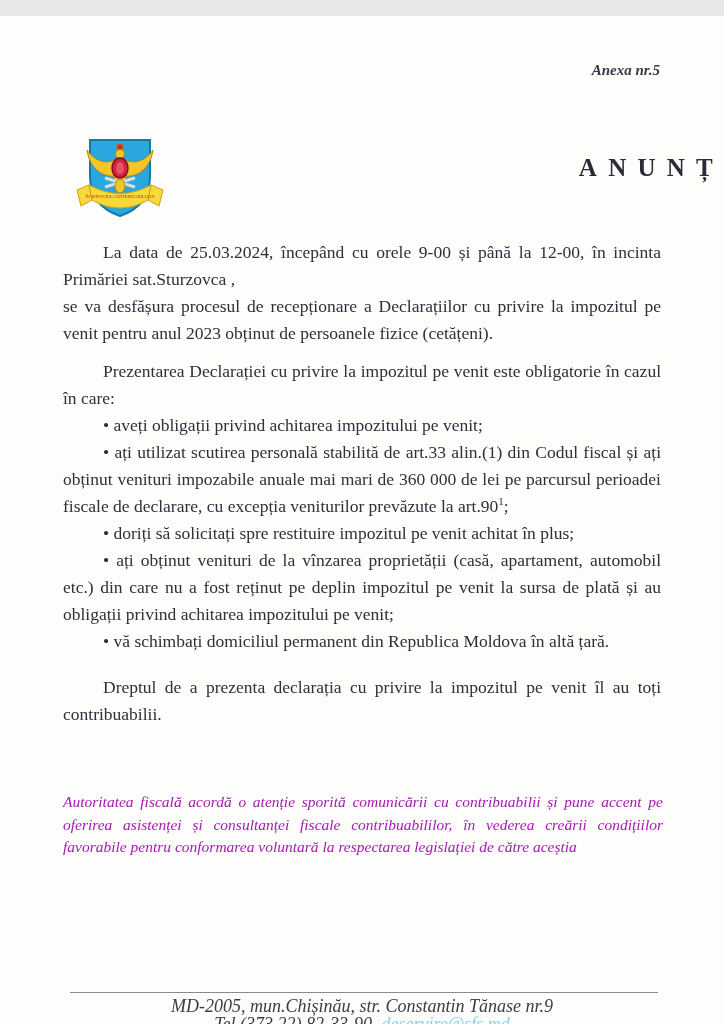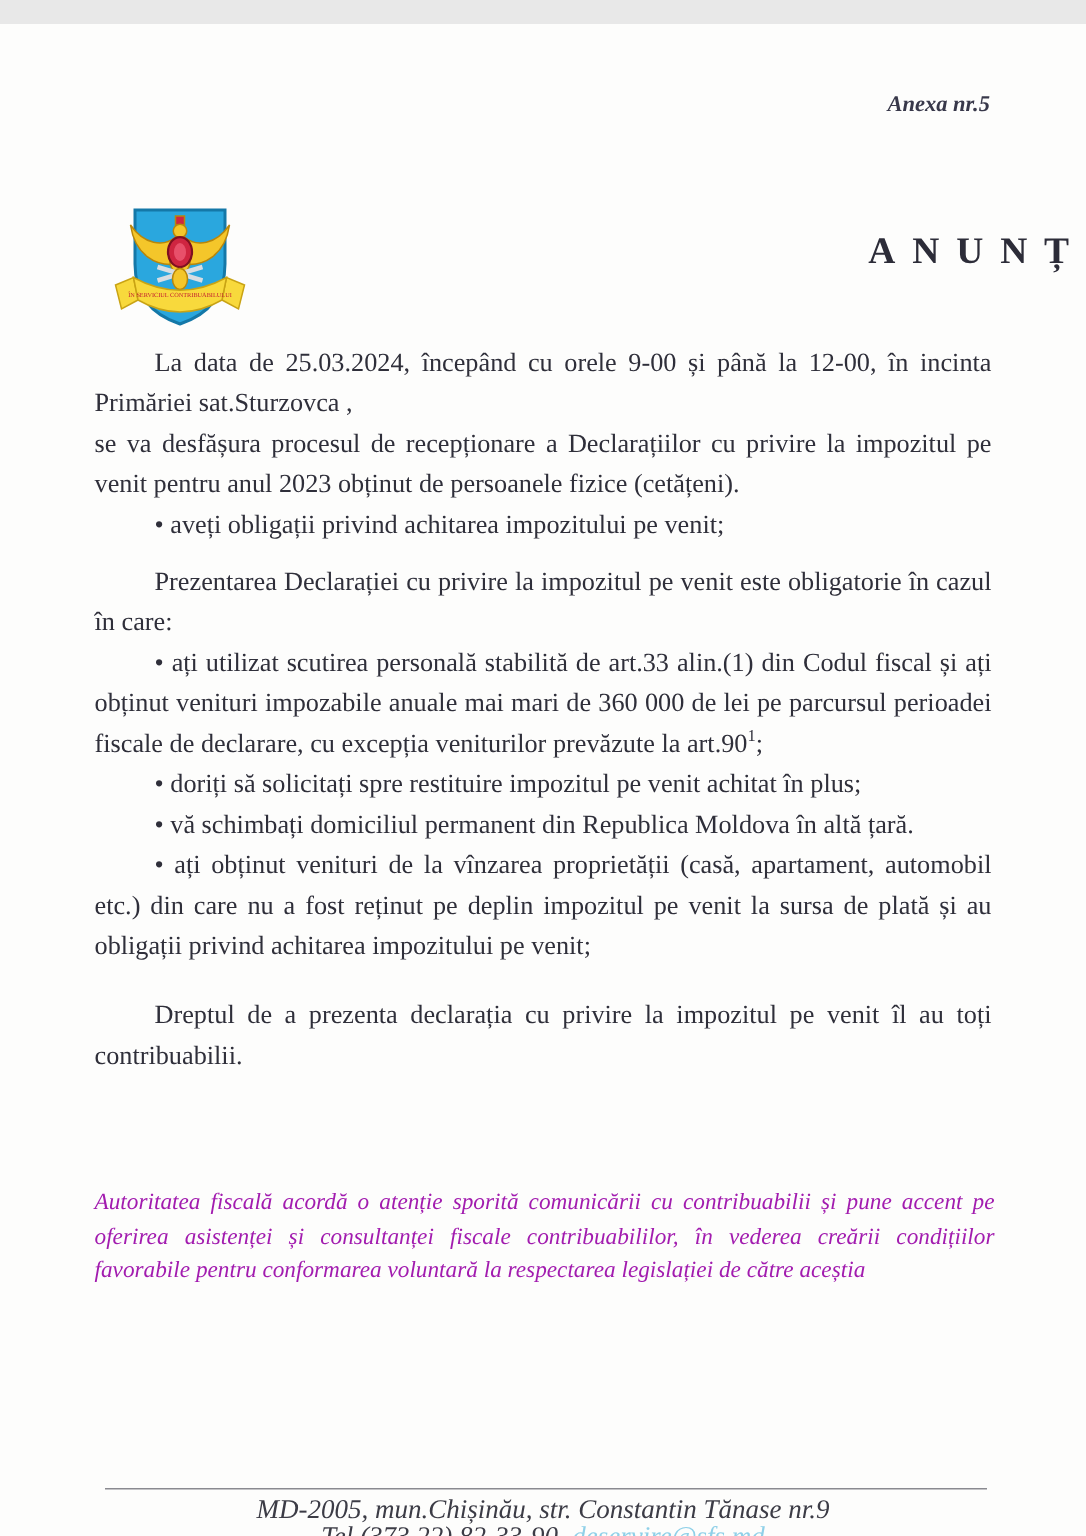--- a/index.html
+++ b/index.html
@@ -23,21 +23,21 @@
   }
   .title{
     position:absolute;top:138px;left:0;width:100%;
     margin:0;
     text-align:right;
     font-size:25px;font-weight:bold;
     letter-spacing:0.45em;
     color:#2c2c38;
   }
   .body-block{
-    position:absolute;top:212px;left:63px;width:598px;
+    position:absolute;top:223px;left:63px;width:598px;
     font-size:17.5px;line-height:27px;
     text-align:justify;
   }
   .para{margin:0;}
   .indent{text-indent:40px;}
   .lead-para{margin-top:11px;}
   .rights-para{margin-top:19px;}
   sup{font-size:11px;line-height:0;}
   .contact{
     position:absolute;top:668px;left:95px;
@@ -102,27 +102,27 @@
       <text x="46" y="66" text-anchor="middle" font-size="4.2" fill="#c42030">ÎN SERVICIUL CONTRIBUABILULUI</text>
     </svg>
   </div>
 
   <h1 class="title">ANUNȚ</h1>
 
   <div class="body-block">
     <p class="para indent">La data de 25.03.2024, începând cu orele 9-00  și până la 12-00, în incinta Primăriei sat.Sturzovca ,</p>
     <p class="para">se va desfășura procesul de recepționare a Declarațiilor cu privire la impozitul pe venit pentru anul 2023 obținut de persoanele fizice (cetățeni).</p>
 
+    <p class="para indent lead-para">Prezentarea Declarației cu privire la impozitul pe venit este obligatorie în cazul în care:</p>
+
     <p class="para indent">• aveți obligații privind achitarea impozitului pe venit;</p>
-
-    <p class="para indent lead-para">Prezentarea Declarației cu privire la impozitul pe venit este obligatorie în cazul în care:</p>
     <p class="para indent"><span>• ați utilizat scutirea personală stabilită de art.33 alin.(1) din Codul fiscal și ați obținut venituri impozabile anuale mai mari de 360 000 de lei pe parcursul perioadei fiscale de declarare, cu excepția veniturilor prevăzute la art.90</span><sup>1</sup><span>;</span></p>
     <p class="para indent">• doriți să solicitați spre restituire impozitul pe venit achitat în plus;</p>
+    <p class="para indent">• ați obținut venituri de la vînzarea proprietății (casă, apartament, automobil etc.) din care nu a fost reținut pe deplin impozitul pe venit la sursa de plată și au obligații privind achitarea impozitului pe venit;</p>
     <p class="para indent">• vă schimbați domiciliul permanent din Republica Moldova în altă țară.</p>
-    <p class="para indent">• ați obținut venituri de la vînzarea proprietății (casă, apartament, automobil etc.) din care nu a fost reținut pe deplin impozitul pe venit la sursa de plată și au obligații privind achitarea impozitului pe venit;</p>
 
     <p class="para indent rights-para">Dreptul de a prezenta declarația cu privire la impozitul pe venit îl au toți contribuabilii.</p>
   </div>
 
 
   <p class="note">Autoritatea fiscală acordă o atenție sporită comunicării cu contribuabilii și pune accent pe oferirea asistenței și consultanței fiscale contribuabililor, în vederea creării condițiilor favorabile pentru conformarea voluntară la respectarea legislației de către aceștia</p>
 
   <div class="footer">
     <div class="footer-divider"></div>
     <div class="footer-line">MD-2005, mun.Chișinău, str. Constantin Tănase nr.9</div>

